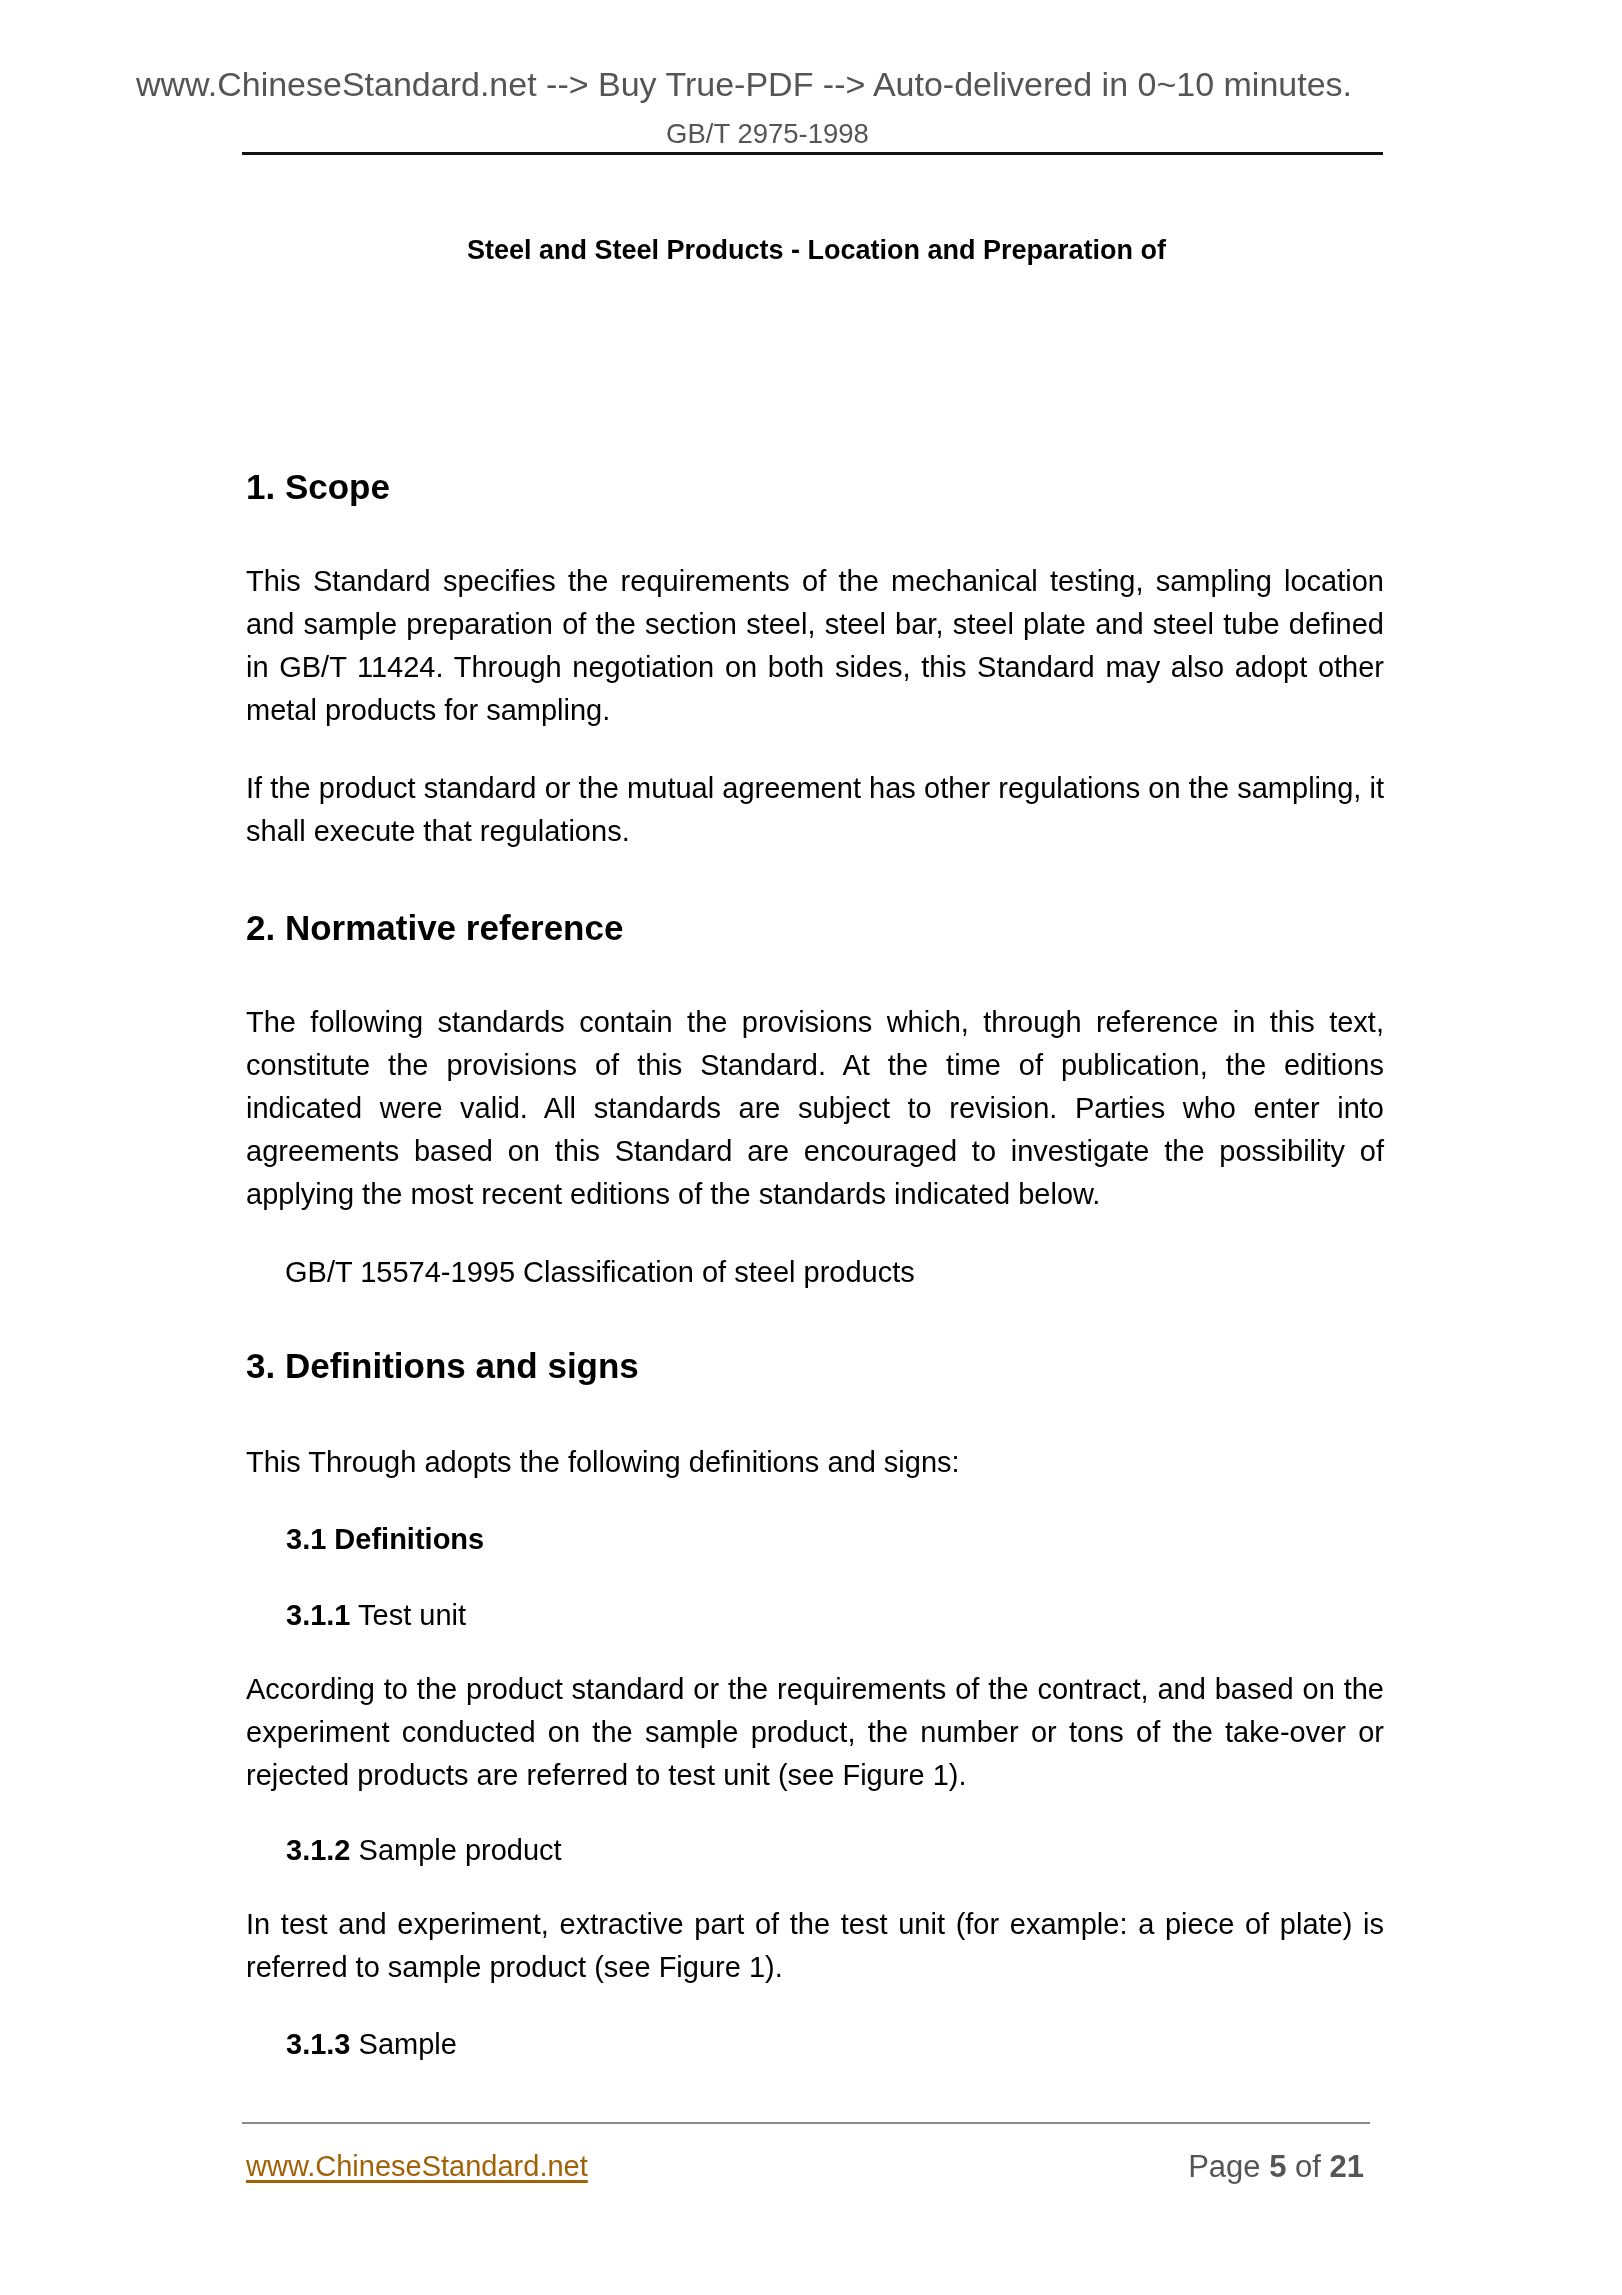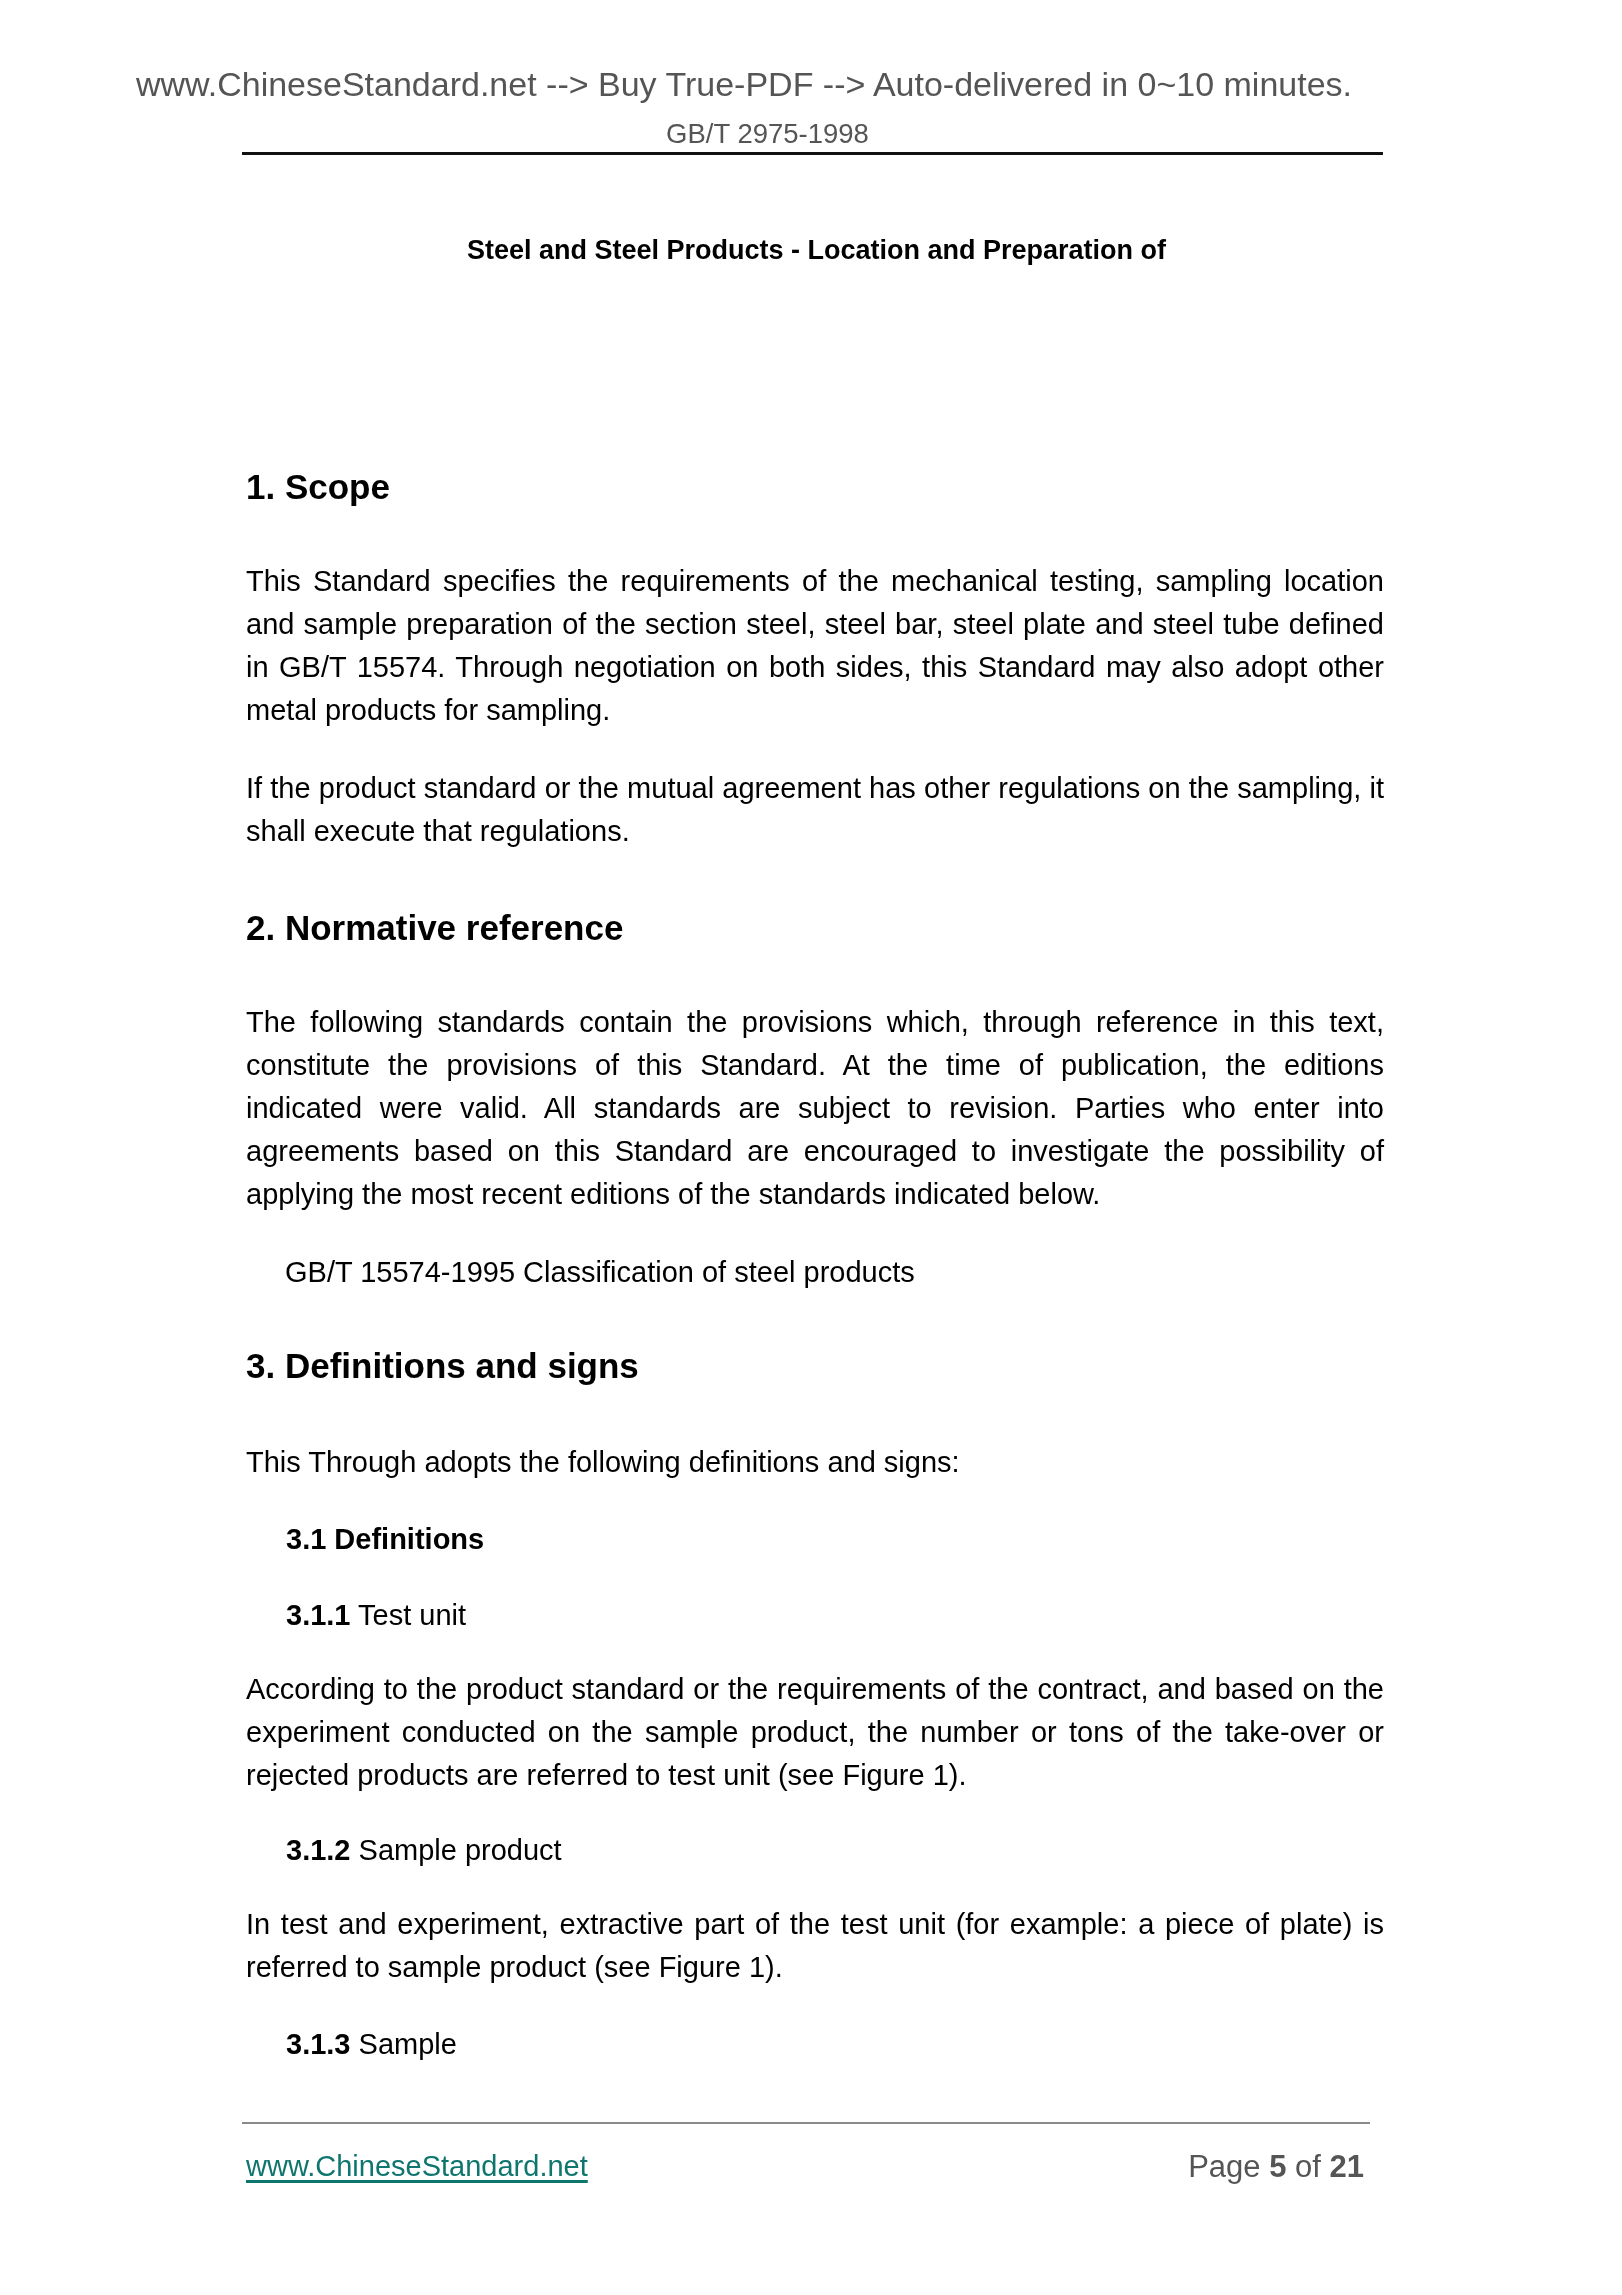--- a/index.html
+++ b/index.html
@@ -36,21 +36,21 @@
     .h3 {
       position: absolute; left: 0; font-size: 29px; line-height: 43px; white-space: nowrap;
     }
     .h3 b { font-weight: bold; margin-left: 40px; }
     .ref { position: absolute; left: 39px; font-size: 29px; line-height: 43px; white-space: nowrap; }
     .ftr-rule {
       position: absolute; left: 242px; width: 1128px; top: 2122px; height: 1.7px; background: #8a8a8a;
     }
     .ftr-left {
       position: absolute; left: 246px; top: 2148px; font-size: 29px; line-height: 37px;
-      color: #0f766e; text-decoration: underline; text-decoration-thickness: 2.5px; text-underline-offset: 4.2px;
+      color: #a16207; text-decoration: underline; text-decoration-thickness: 2.5px; text-underline-offset: 4.2px;
       white-space: nowrap;
     }
     .ftr-right {
       position: absolute; right: 259px; top: 2148px; font-size: 31px; line-height: 37px;
       color: #555555; white-space: nowrap;
     }
     .ftr-right b { font-weight: bold; }
   </style>
 </head>
 <body>
@@ -61,21 +61,21 @@
   <div class="hdr-rule"></div>
 </div>
 
 <div class="title">
   <div>Steel and Steel Products - Location and Preparation of</div>
 </div>
 
 <div class="content">
 
   <div class="h1" style="top:465px;">1. Scope</div>
-  <div class="p" style="top:560px;">This Standard specifies the requirements of the mechanical testing, sampling location and sample preparation of the section steel, steel bar, steel plate and steel tube defined in GB/T 15574. Through negotiation on both sides, this Standard may also adopt other metal products for sampling.</div>
+  <div class="p" style="top:560px;">This Standard specifies the requirements of the mechanical testing, sampling location and sample preparation of the section steel, steel bar, steel plate and steel tube defined in GB/T 11424. Through negotiation on both sides, this Standard may also adopt other metal products for sampling.</div>
   <div class="p" style="top:767px;">If the product standard or the mutual agreement has other regulations on the sampling, it shall execute that regulations.</div>
 
   <div class="h1" style="top:906px;">2. Normative reference</div>
   <div class="p" style="top:1001px;">The following standards contain the provisions which, through reference in this text, constitute the provisions of this Standard. At the time of publication, the editions indicated were valid. All standards are subject to revision. Parties who enter into agreements based on this Standard are encouraged to investigate the possibility of applying the most recent editions of the standards indicated below.</div>
   <div class="ref" style="top:1251px;">GB/T 15574-1995 Classification of steel products</div>
 
   <div class="h1" style="top:1344px;">3. Definitions and signs</div>
   <div class="p single" style="top:1441px;">This Through adopts the following definitions and signs:</div>
   <div class="h3" style="top:1518px;">
     <b>3.1 Definitions</b>

